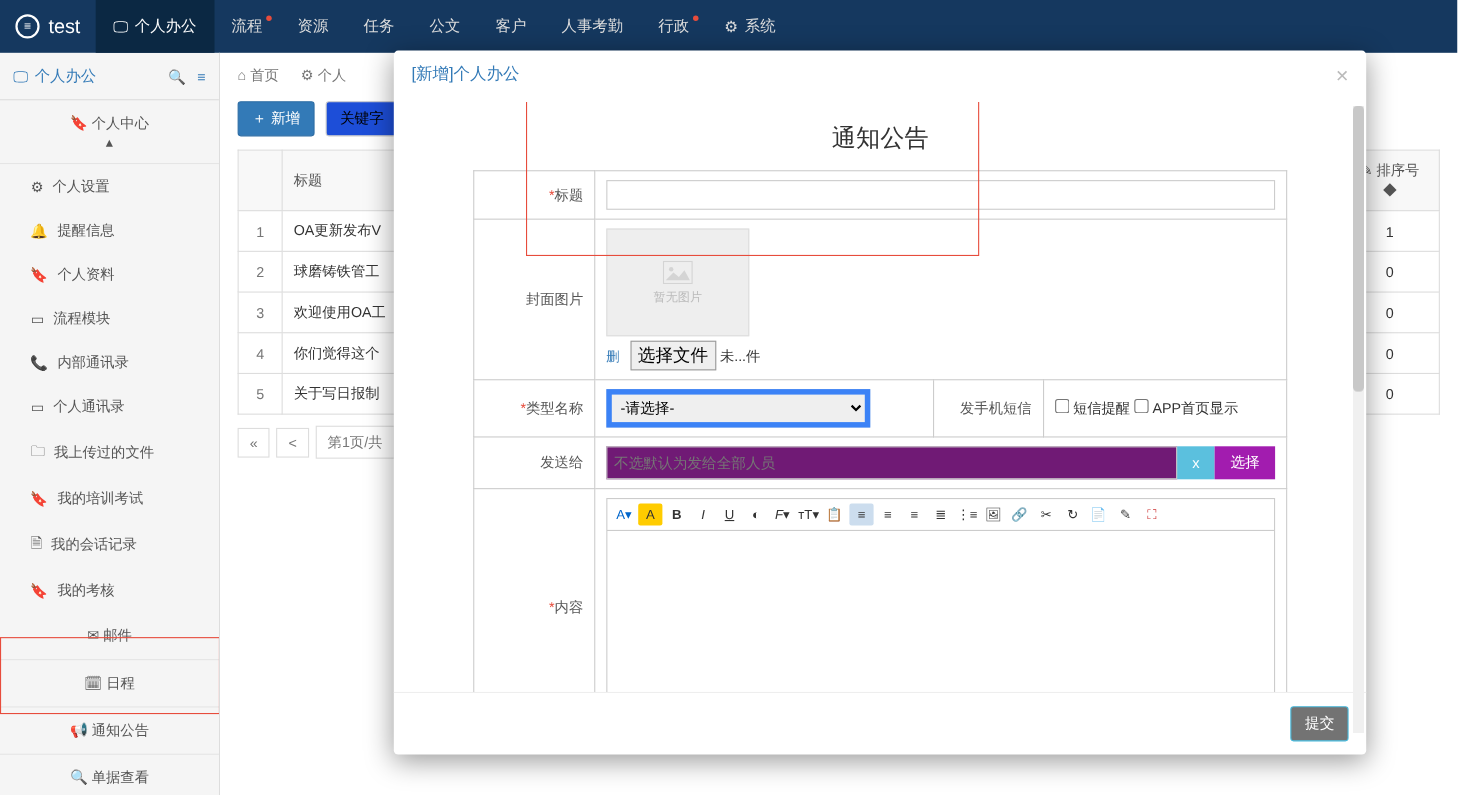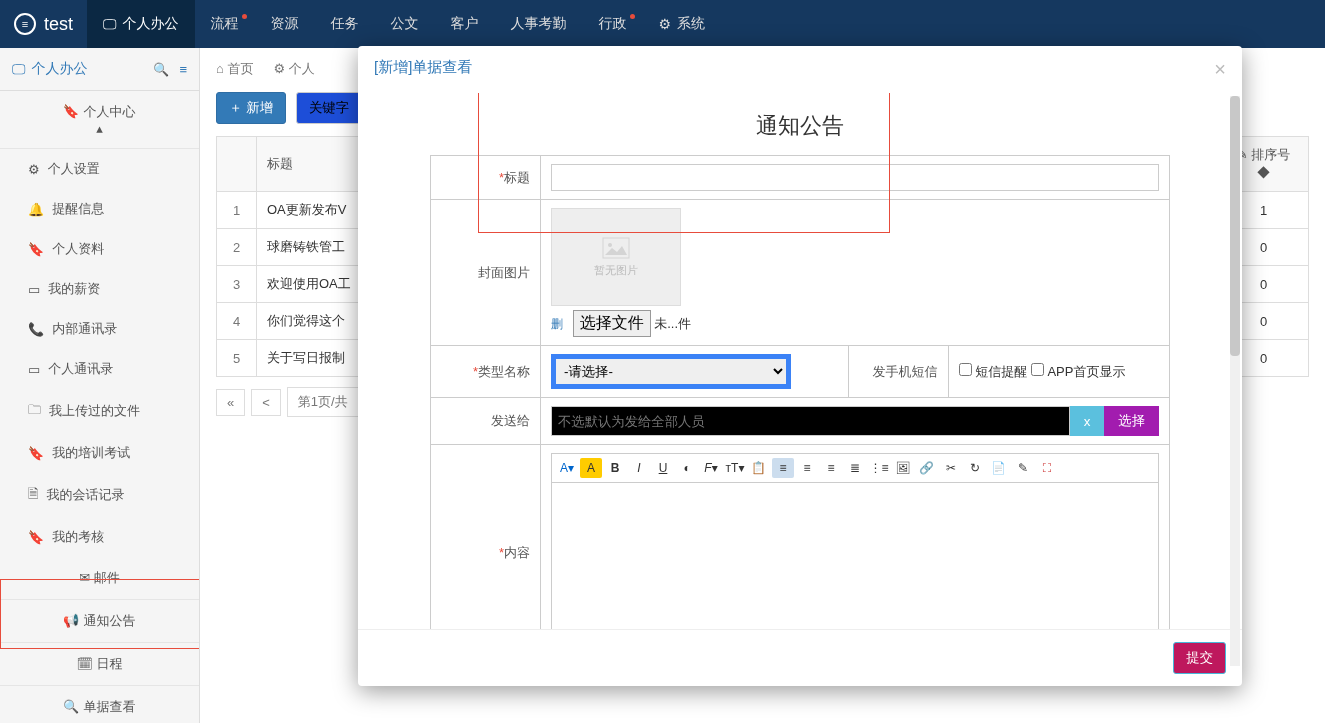--- a/index.html
+++ b/index.html
@@ -21,21 +21,21 @@
 .side-group { padding: 12px; display: flex; align-items: center; justify-content: space-between; cursor: pointer; color: #555; border-bottom: 1px solid #e5e5e5; flex-direction: column; }
 .side-sub { padding: 11px 12px 11px 28px; cursor: pointer; color: #555; display: flex; align-items: center; gap: 8px; }
 .red-box1 { position: absolute; border: 1px solid #e74c3c; left: 0; top: 531px; width: 200px; height: 70px; pointer-events: none; }
 
 
 .main { position: absolute; top: 48px; left: 200px; right: 0; bottom: 0; padding: 12px 16px; }
 .breadcrumb { display: flex; gap: 20px; color: #777; font-size: 13px; margin-bottom: 14px; }
 .toolbar { display: flex; gap: 10px; margin-bottom: 12px; }
 .btn { padding: 6px 12px; border: 1px solid #ccc; border-radius: 3px; background: #1d4ed8; cursor: pointer; display: inline-flex; align-items: center; gap: 4px; }
 .btn-primary { background: #337ab7; color: #fff; border-color: #2e6da4; }
-.btn-info { background: #be185d; color: #fff; border-color: #46b8da; }
+.btn-info { background: #737373; color: #fff; border-color: #46b8da; }
 .table { width: 100%; border-collapse: collapse; }
 .table th, .table td { border: 1px solid #ddd; padding: 9px 10px; text-align: left; }
 .table th { background: #f8f8f8; font-weight: normal; color: #555; }
 .table td.num { text-align: center; color: #777; width: 40px; }
 .pager { margin-top: 10px; display: flex; gap: 6px; align-items: center; color: #777; }
 .pager span.pbtn { border: 1px solid #ddd; padding: 5px 10px; cursor: pointer; }
 .modal { position: absolute; top: 46px; left: 358px; width: 884px; height: 640px; background: #fff; box-shadow: 0 5px 25px rgba(0,0,0,0.4); border-radius: 4px; display: flex; flex-direction: column; }
 .modal-header { padding: 12px 16px; display: flex; justify-content: space-between; color: #337ab7; font-size: 15px; }
 .modal-close { color: #bbb; font-size: 20px; cursor: pointer; }
 .modal-body { flex: 1; overflow-y: auto; padding: 0 12px; position: relative; }
@@ -44,21 +44,21 @@
 .form-table td { border: 1px solid #ccc; padding: 8px 10px; font-size: 13px; }
 .form-table td.lbl { width: 110px; text-align: right; color: #555; }
 .req { color: #e74c3c; }
 .inp { width: 100%; padding: 5px; border: 1px solid #ccc; font-size: 13px; }
 .sel { width: 240px; padding: 4px; border: 5px solid #3b82f6; }
 .img-ph { width: 130px; height: 98px; background: #eee; border: 1px solid #ddd; display: flex; align-items: center; justify-content: center; color: #bbb; font-size: 11px; flex-direction:column; gap:4px; }
 .img-ph svg { opacity:0.3; }
 .del { color: #337ab7; cursor: pointer; margin-right: 6px; font-size:12px; }
 .filebtn { border: 1px solid #999; padding: 2px 6px; background: #efefef; cursor: pointer; font-size:16px; }
 .sendto-row { display: flex; }
-.sendto-inp { flex: 1; padding: 6px; border: 1px solid #ccc; background:#000000; color:#999; }
+.sendto-inp { flex: 1; padding: 6px; border: 1px solid #ccc; background:#701a75; color:#999; }
 .btn-x { background: #5bc0de; color: #fff; padding: 6px 14px; border: none; cursor: pointer; }
 .btn-choose { background: #a21caf; color: #fff; padding: 6px 14px; border: none; cursor: pointer; }
 .editor-tb { border: 1px solid #ccc; padding: 4px; display: flex; gap: 2px; flex-wrap: wrap; background:#fff; }
 .editor-tb span { width: 22px; height: 20px; display: inline-flex; align-items: center; justify-content: center; cursor: pointer; font-size: 12px; border-radius:2px; }
 .editor-area { border: 1px solid #ccc; border-top: none; height: 170px; }
 .modal-footer { padding: 12px 16px; text-align: right; border-top: 1px solid #eee; }
 .red-box2 { position: absolute; border: 1px solid #e74c3c; left: 108px; top: -4px; width: 412px; height: 144px; pointer-events: none; }
 .scrollbar-fake { position:absolute; right:2px; top:50px; width:10px; height:570px; background:#f0f0f0; }
 .scrollbar-fake::before { content:''; position:absolute; top:0; width:10px; height:260px; background:#c8c8c8; border-radius:4px; }
 .icon { font-style: normal; }
@@ -126,21 +126,21 @@
   <div class="side-sub">
       <span class="icon">🔔</span>
       <span>提醒信息</span>
     </div>
   <div class="side-sub">
       <span class="icon">🔖</span>
       <span>个人资料</span>
     </div>
   <div class="side-sub">
       <span class="icon">▭</span>
-      <span>我的薪资</span>
+      <span>流程模块</span>
     </div>
   <div class="side-sub">
       <span class="icon">📞</span>
       <span>内部通讯录</span>
     </div>
   <div class="side-sub">
       <span class="icon">▭</span>
       <span>个人通讯录</span>
     </div>
   <div class="side-sub">
@@ -156,24 +156,24 @@
       <span>我的会话记录</span>
     </div>
   <div class="side-sub">
       <span class="icon">🔖</span>
       <span>我的考核</span>
     </div>
   <div class="side-group">
       <span><span class="icon">✉</span> <span>邮件</span></span>
     </div>
   <div class="side-group">
+      <span><span class="icon">🗓</span> <span>日程</span></span>
+    </div>
+  <div class="side-group">
       <span><span class="icon">📢</span> <span>通知公告</span></span>
-    </div>
-  <div class="side-group">
-      <span><span class="icon">🗓</span> <span>日程</span></span>
     </div>
   <div class="side-group">
       <span><span class="icon">🔍</span> <span>单据查看</span></span>
     </div>
   <div class="red-box1"></div>
 </div>
 
 <div class="main">
   <div class="breadcrumb">
     <span><span class="icon">⌂</span> <span>首页</span></span>
@@ -224,21 +224,21 @@
   </table>
   <div class="pager">
     <span class="pbtn">«</span>
     <span class="pbtn">&lt;</span>
     <span class="pbtn">第1页/共</span>
   </div>
 </div>
 
 <div class="modal">
   <div class="modal-header">
-    <span>[新增]单据查看</span>
+    <span>[新增]个人办公</span>
     <span class="modal-close">×</span>
   </div>
   <div class="modal-body">
     <div style="position:relative">
       <div class="modal-title2">通知公告</div>
       <div class="red-box2"></div>
     </div>
     <table class="form-table">
       <tbody>
           <tr>

